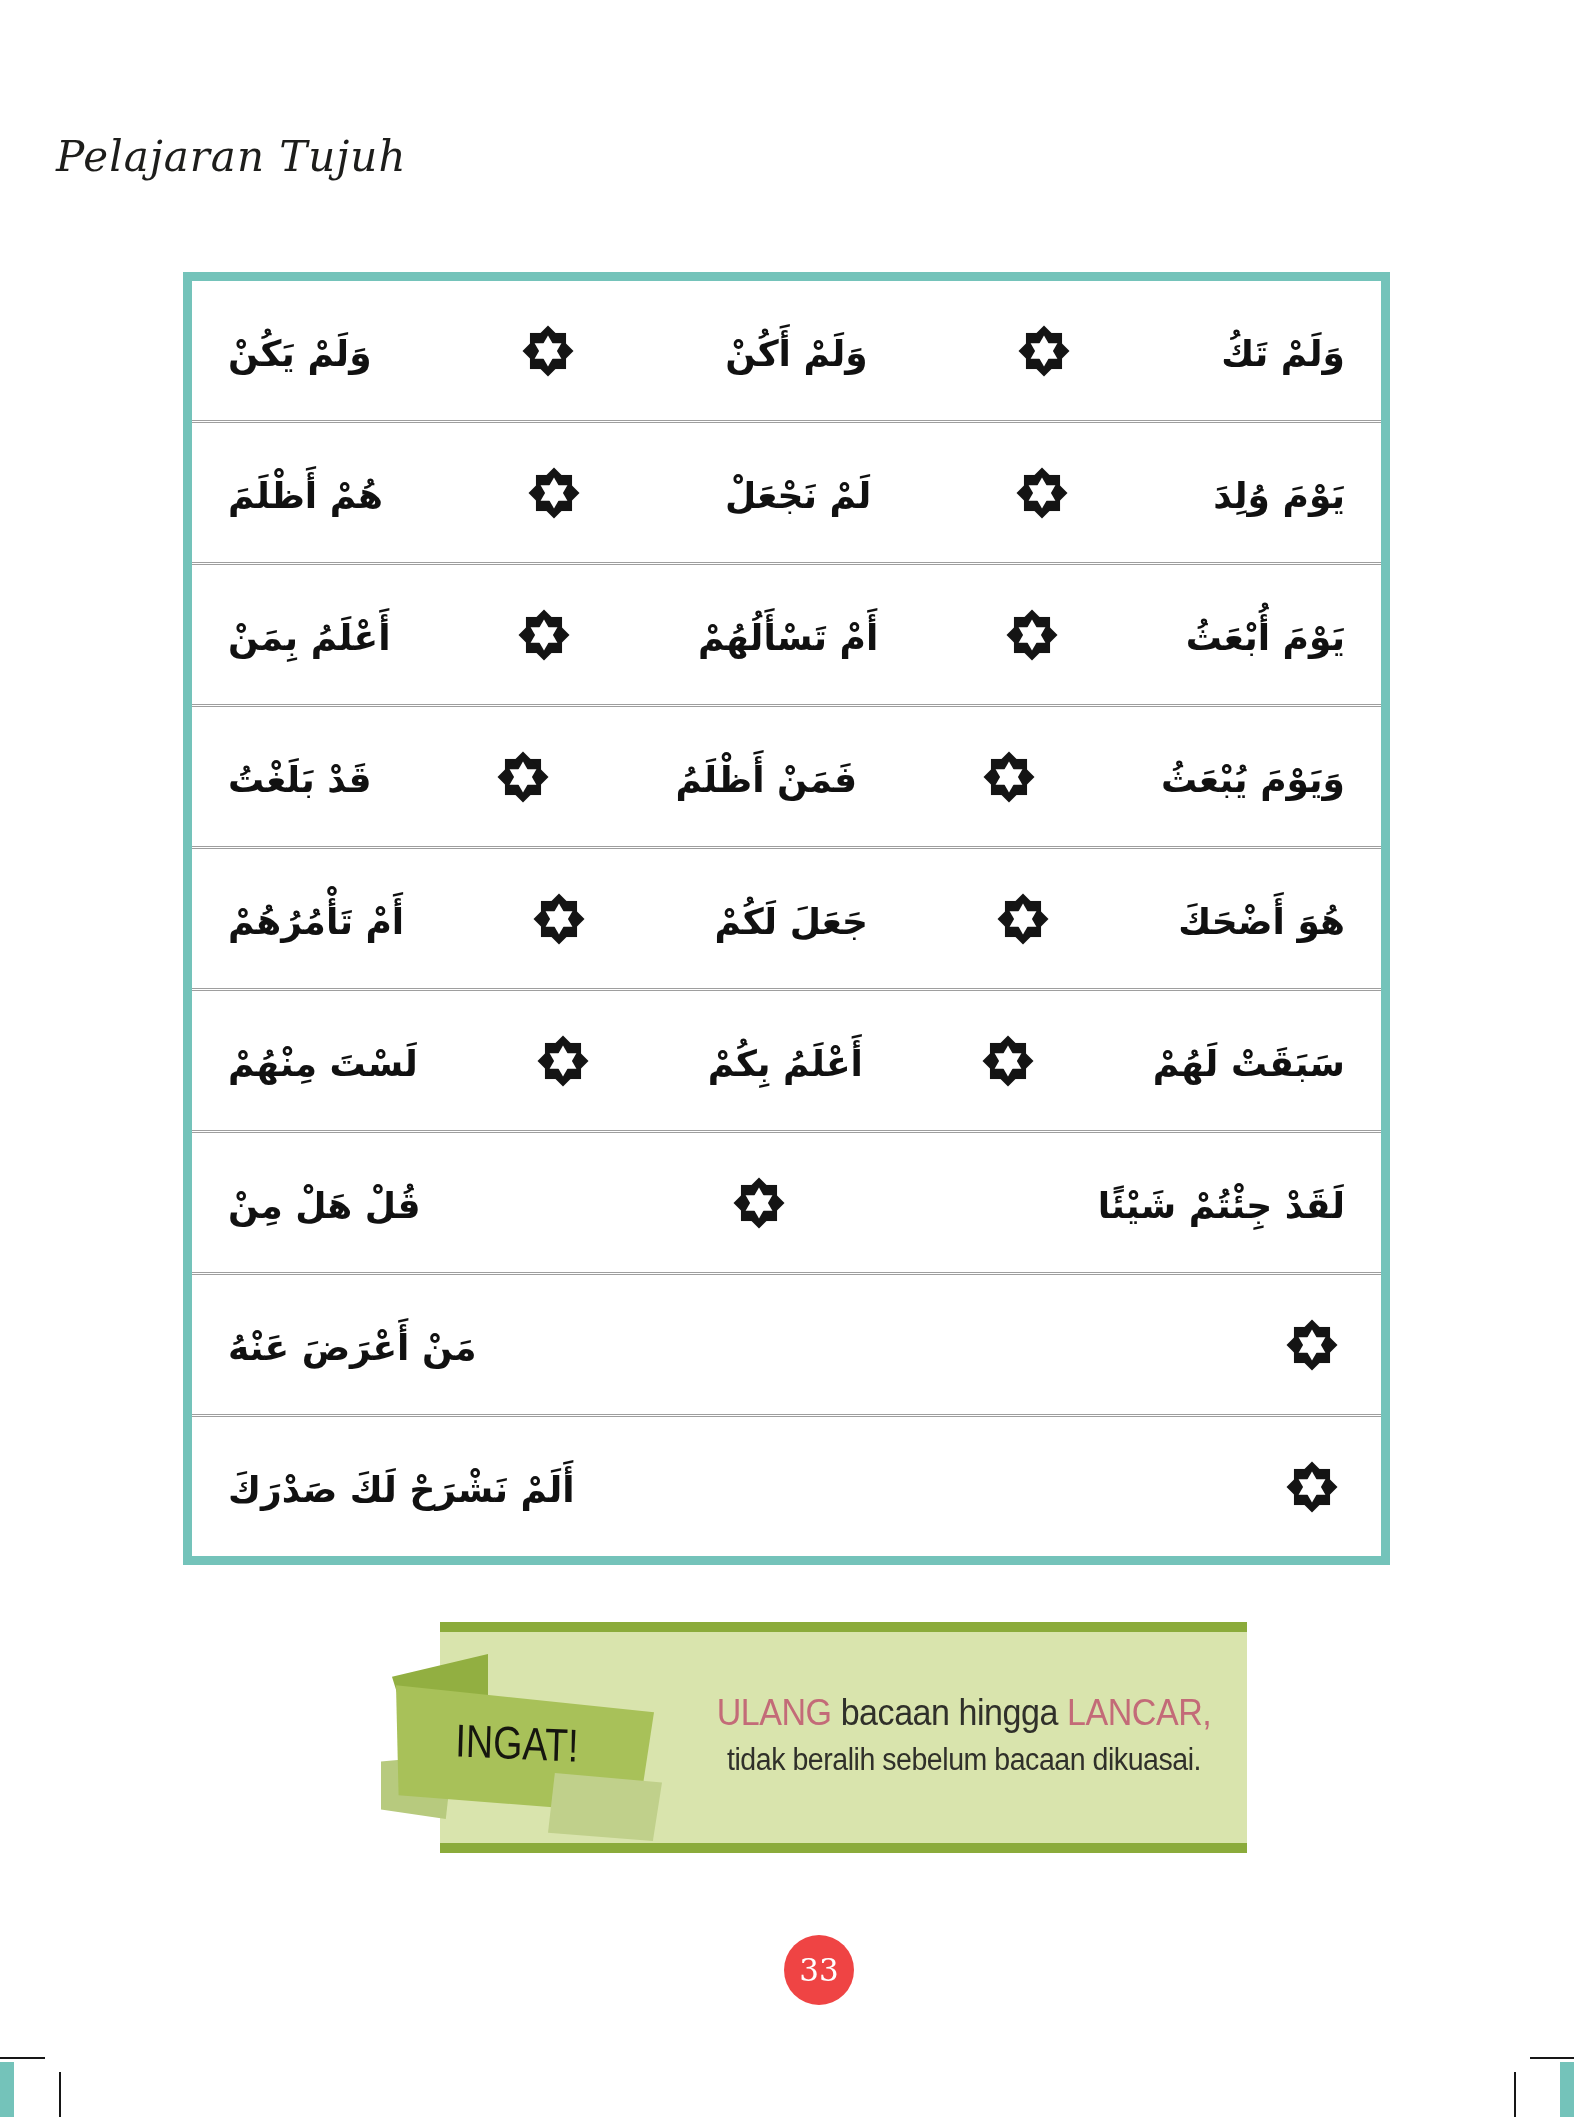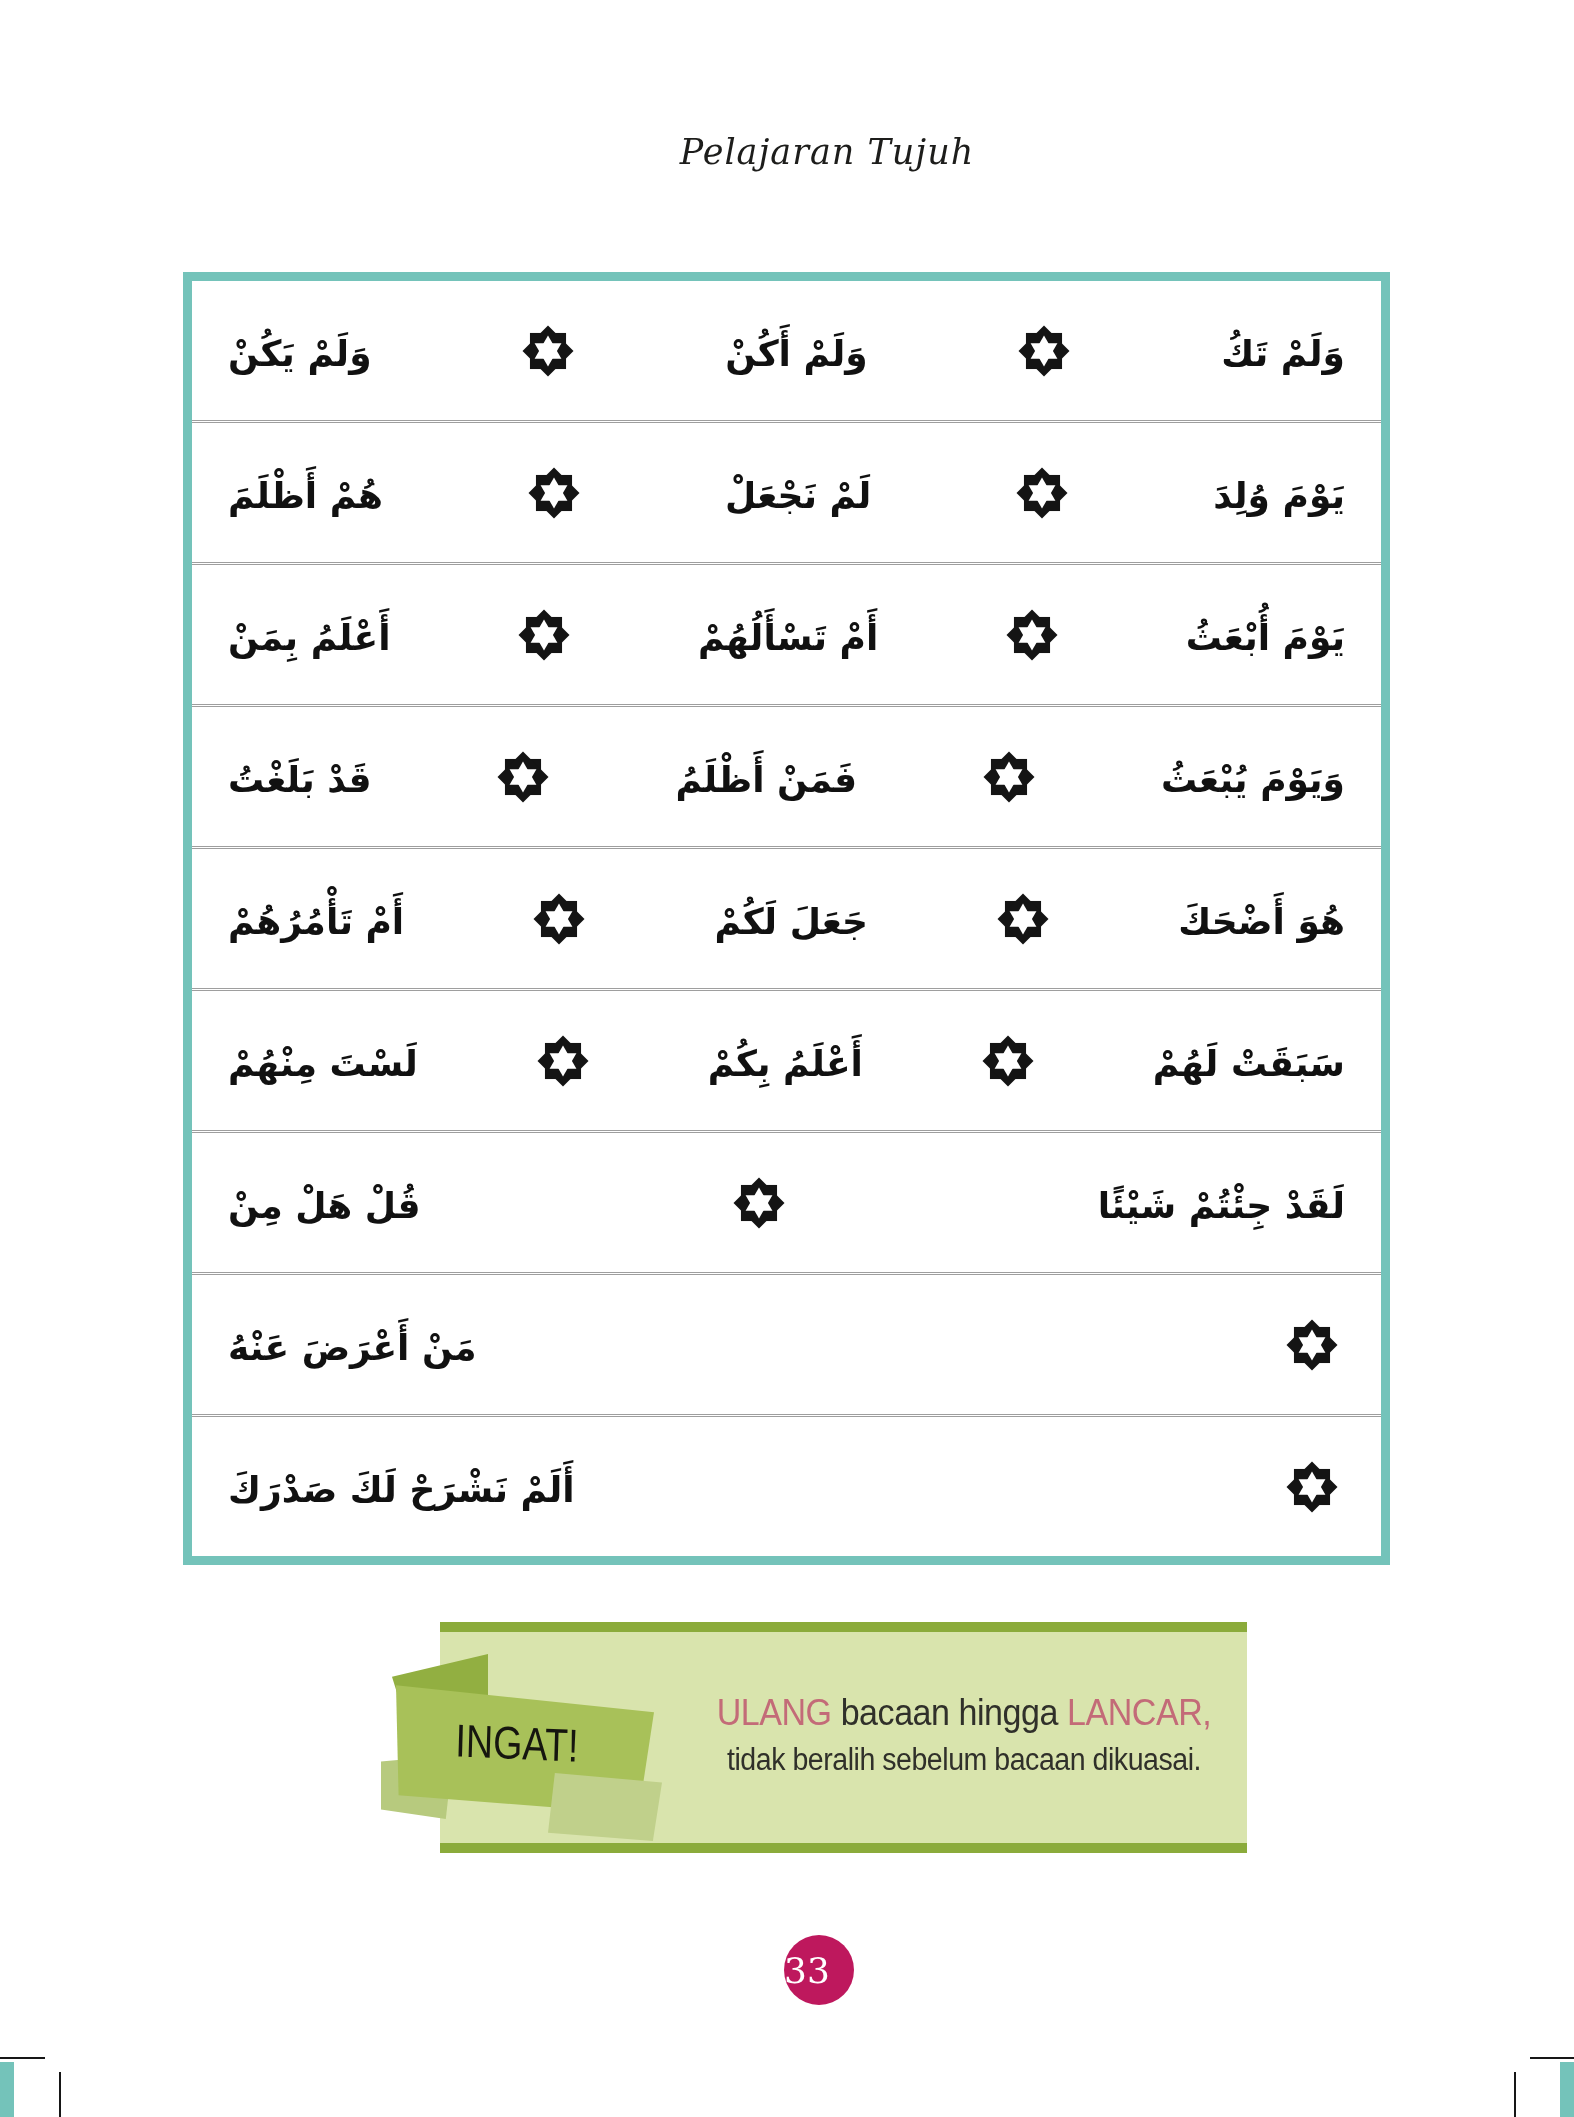--- a/index.html
+++ b/index.html
@@ -1,22 +1,22 @@
 <!DOCTYPE html>
 <html lang="id"><head>
 <meta charset="utf-8">
 <style>
   html,body{margin:0;padding:0;background:#ffffff;}
   .page{position:relative;width:1574px;height:2117px;background:#fff;overflow:hidden;
         font-family:"Liberation Sans",sans-serif;}
 
   
-  .lesson-header{position:absolute;top:132px;left:0;right:0;text-align:center;padding-left:80px;
+  .lesson-header{position:absolute;top:132px;left:0;right:0;text-align:left;padding-left:56px;
                  font-family:"DejaVu Serif",serif;font-style:italic;font-weight:500;
-                 font-size:35px;color:#1d1d1b;letter-spacing:1px;}
+                 font-size:42px;color:#1d1d1b;letter-spacing:1px;}
 
   
   .reading-table{position:absolute;left:183px;top:272px;width:1207px;height:1293px;
                  box-sizing:border-box;border:9px solid #74c3ba;background:#fff;
                  display:flex;flex-direction:column;}
   .t-row{flex:1;display:flex;direction:rtl;align-items:center;justify-content:space-between;
          padding:0 36px;border-bottom:3px double #9e9e9e;}
   .t-row:last-child{border-bottom:none;}
   .phrase{font-family:"DejaVu Sans",sans-serif;font-weight:bold;font-size:36px;color:#111;
           white-space:nowrap;line-height:1;padding-top:6px;}
@@ -39,22 +39,22 @@
   .ribbon-tail{position:absolute;left:381px;top:1755px;width:72px;height:64px;background:#b7ca7e;
                clip-path:polygon(0 10%,100% 0,90% 100%,0 85%);}
   .ribbon-light{position:absolute;left:548px;top:1773px;width:114px;height:68px;background:#c0d08b;
                 clip-path:polygon(6% 0,100% 14%,92% 100%,0 88%);}
   .ribbon-label{position:absolute;left:402px;top:1716px;width:230px;text-align:center;
                 font-size:46px;color:#16160f;transform:scaleX(.82) rotate(2deg);
                 transform-origin:center;letter-spacing:0;}
 
   
   .page-badge{position:absolute;left:784px;top:1935px;width:70px;height:70px;border-radius:50%;
-              background:#be185d;color:#fff;display:flex;align-items:center;justify-content:flex-start;
-              font-family:"DejaVu Serif",serif;font-size:36px;}
+              background:#ef4444;color:#fff;display:flex;align-items:center;justify-content:center;
+              font-family:"DejaVu Serif",serif;font-size:31px;}
 
   
   .mark{position:absolute;background:#161616;}
   .mark.bl-h{left:0;top:2057px;width:45px;height:2px;}
   .mark.bl-v{left:59px;top:2072px;width:2px;height:45px;}
   .mark.br-h{left:1530px;top:2057px;width:44px;height:2px;}
   .mark.br-v{left:1514px;top:2072px;width:2px;height:45px;}
   .bleed{position:absolute;background:#74c3ba;width:14px;height:55px;top:2062px;}
   .bleed.left{left:0;}
   .bleed.right{left:1560px;}

